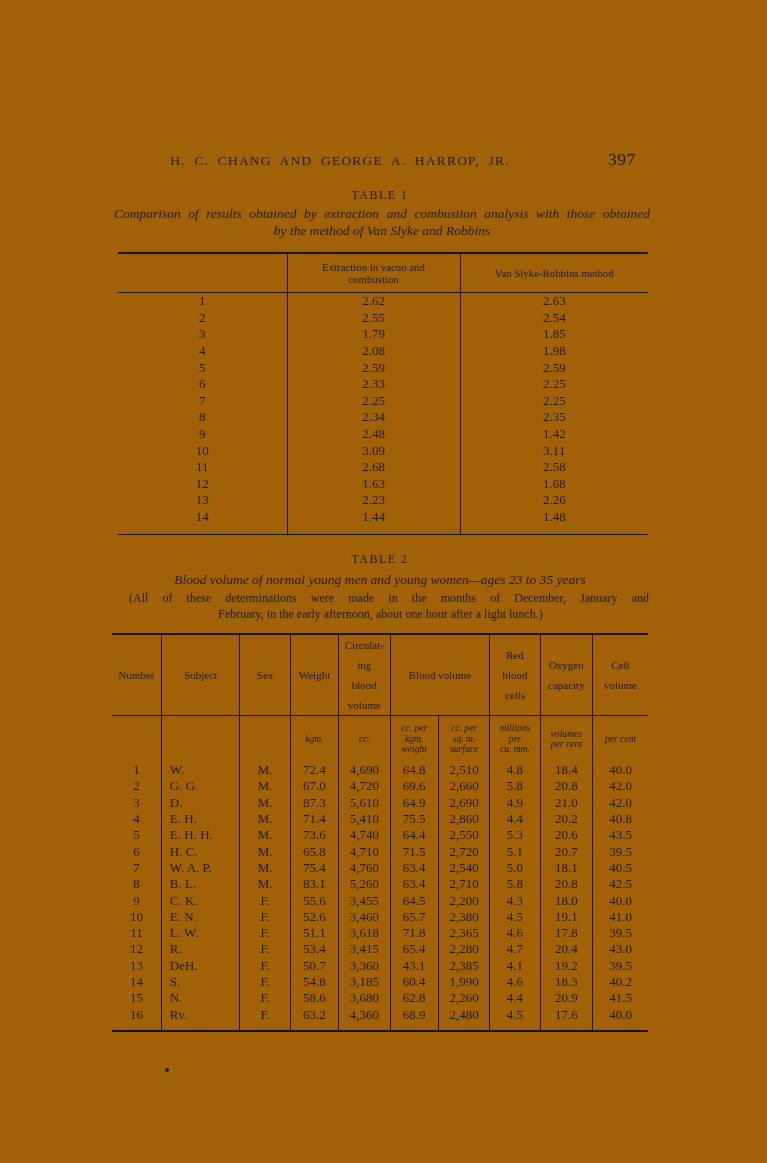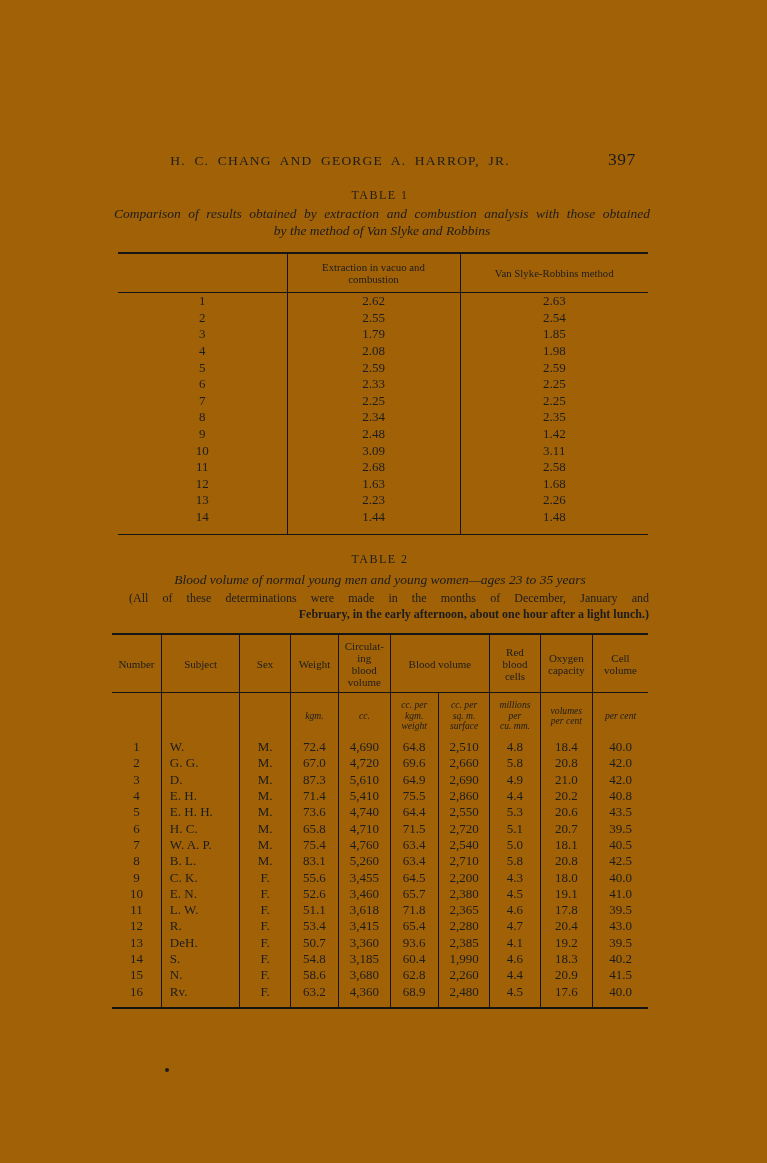--- a/index.html
+++ b/index.html
@@ -37,21 +37,21 @@
   }
   .t1-caption { position:absolute; top:205px; left:114px; width:536px; }
   .t1-caption .l1 { text-align:justify; text-align-last:justify; white-space:normal; }
   .t1-caption .l2 { text-align:center; }
   .t2-caption { position:absolute; top:571px; left:110px; width:540px; text-align:center; }
   .t2-note {
     position:absolute; top:590px; left:112px; width:537px;
     font-size:12px; line-height:16px;
   }
   .t2-note .l1 { text-align:justify; text-align-last:justify; padding-left:17px; }
-  .t2-note .l2 { text-align:right;font-weight:bold; }
+  .t2-note .l2 { text-align:center; }
   
   table { border-collapse:collapse; table-layout:fixed; }
   td, th { margin:0; padding:0; font-weight:normal; }
 
   
   .table1 {
     position:absolute; top:252px; left:118px; width:530px;
     border-top:2.2px solid #151515;
     border-bottom:1.8px solid #151515;
   }
@@ -66,21 +66,21 @@
   .table1 .vline { border-left:1.2px solid #151515; }
   .table1 tbody tr:last-child td { padding-bottom:9px; }
 
   
   .table2 {
     position:absolute; top:633px; left:112px; width:536px;
     border-top:2px solid #151515;
     border-bottom:2.6px solid #151515;
   }
   .table2 th {
-    font-size:11px; line-height:12px; text-align:center; vertical-align:middle;
+    font-size:11px; line-height:20px; text-align:center; vertical-align:middle;
     white-space:pre-line;
   }
   .table2 tr.hdr th { height:57px; border-bottom:1.4px solid #151515; }
   .table2 tr.units td {
     height:46px; font-style:italic; font-size:9.6px; line-height:10.5px;
     text-align:center; vertical-align:middle; white-space:pre-line;
   }
   .table2 tbody td {
     font-size:13px; height:16.3px; text-align:center; vertical-align:middle;
   }
@@ -395,21 +395,21 @@
           <td class="vline">4.7</td>
           <td class="vline">20.4</td>
           <td class="vline">43.0</td>
         </tr>
         <tr>
           <td>13</td>
           <td class="vline subj">DeH.</td>
           <td class="vline">F.</td>
           <td class="vline">50.7</td>
           <td class="vline">3,360</td>
-          <td class="vline">93.6</td>
+          <td class="vline">43.1</td>
           <td class="vline">2,385</td>
           <td class="vline">4.1</td>
           <td class="vline">19.2</td>
           <td class="vline">39.5</td>
         </tr>
         <tr>
           <td>14</td>
           <td class="vline subj">S.</td>
           <td class="vline">F.</td>
           <td class="vline">54.8</td>

